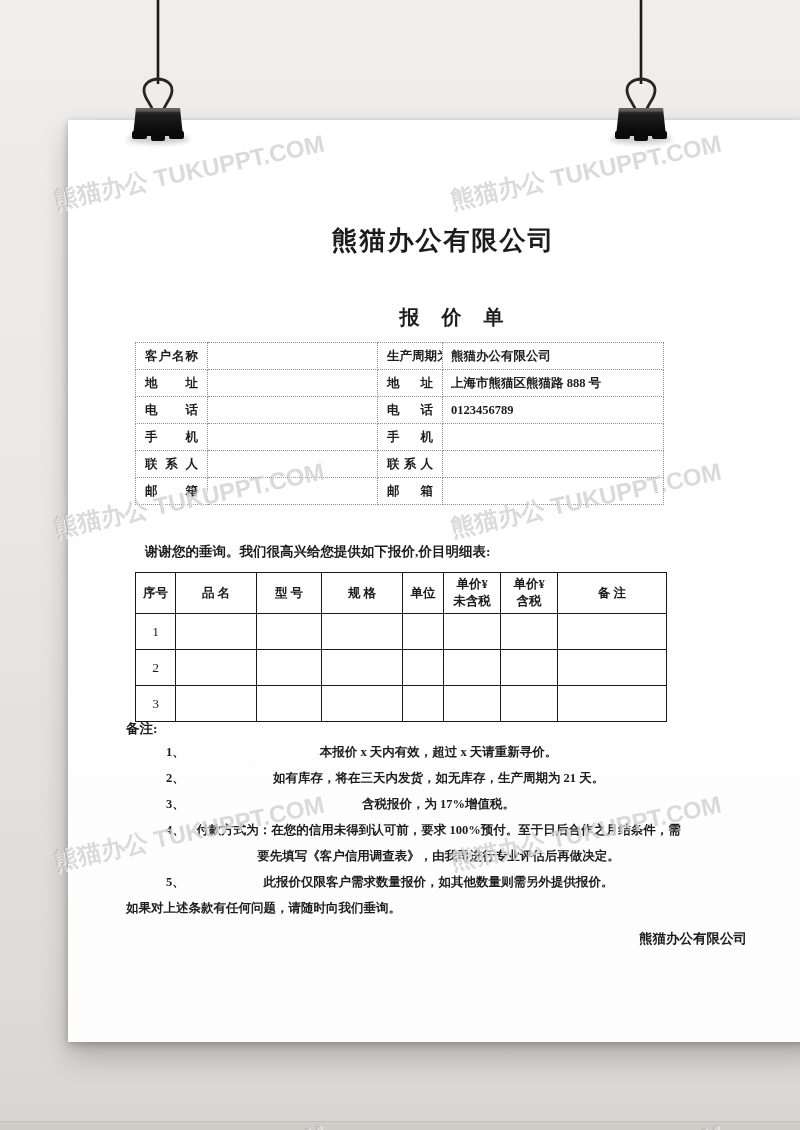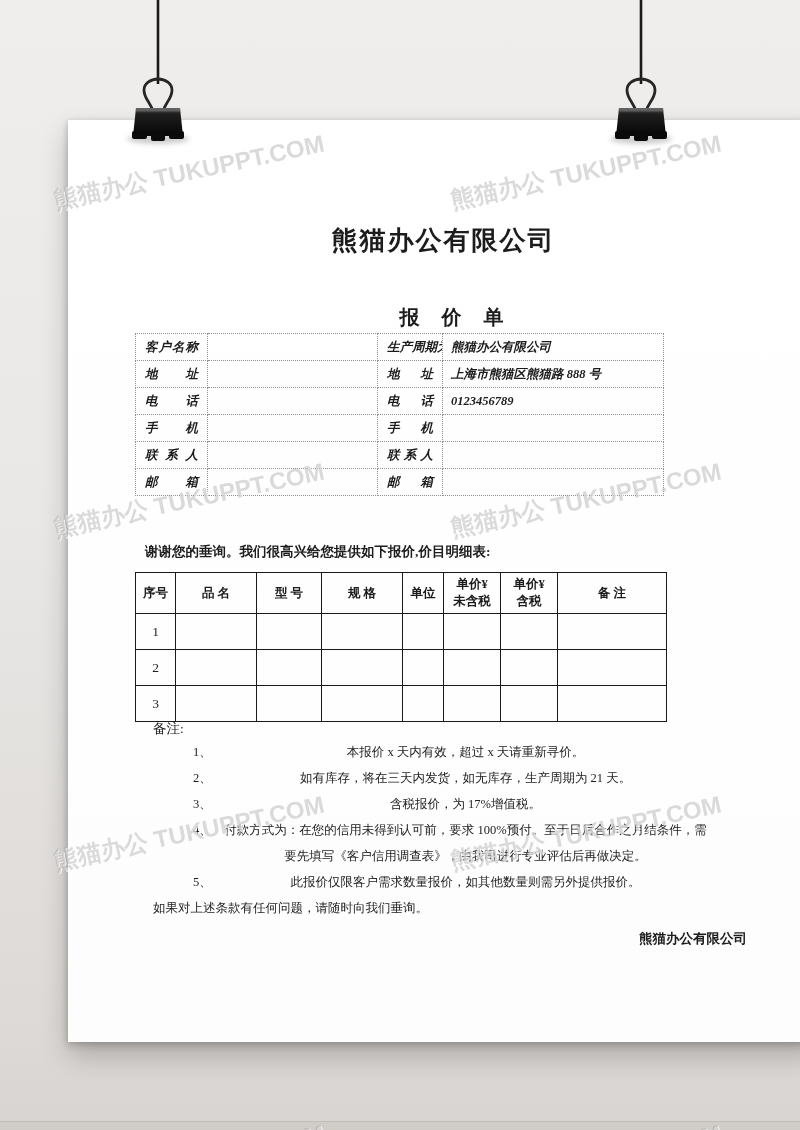--- a/index.html
+++ b/index.html
@@ -16,35 +16,35 @@
     position:absolute;left:68px;top:120px;width:751px;height:922px;z-index:10;
     background:linear-gradient(180deg,#ffffff 0%,#fdfdfd 100%);
     box-shadow:0 3px 8px rgba(0,0,0,.18),0 14px 26px rgba(0,0,0,.22),-2px 0 4px rgba(0,0,0,.05);
   }
   .company-title{position:absolute;left:0;top:103px;width:100%;margin:0;
     text-align:center;font-size:26px;font-weight:bold;letter-spacing:2px;}
   .doc-title{position:absolute;left:0;top:176px;width:100%;margin:8px;
     text-align:center;font-size:20px;font-weight:bold;letter-spacing:22px;text-indent:22px;}
   
   table{border-collapse:collapse;table-layout:fixed;}
-  .info{position:absolute;left:67px;top:213px;width:528px;font-size:12.5px;font-weight:bold;font-style:italic;}
+  .info{position:absolute;left:67px;top:222px;width:528px;font-size:12.5px;font-weight:bold;}
   .info td{border:1px dotted #8f8f8f;height:26px;padding:0;vertical-align:middle;
     overflow:hidden;white-space:nowrap;}
   .info td.lbl{text-align:justify;text-align-last:justify;padding:0 9px;}
   .info td.val{padding:0 8px;}
   
   .intro{position:absolute;left:67px;top:413px;margin:10px;font-size:13.5px;font-weight:bold;}
   
   .items{position:absolute;left:67px;top:452px;width:531px;border:1.5px solid #1a1a1a;}
   .items th{border:1px solid #1a1a1a;height:40px;font-size:12.5px;font-weight:bold;
     white-space:pre-line;line-height:1.35;padding:0;}
   .items td{border:1px solid #1a1a1a;height:35px;padding:0;font-size:13.5px;
     text-align:center;vertical-align:middle;}
   
-  .notes{position:absolute;left:85px;top:599px;width:558px;font-size:12.5px;font-weight:normal;}
+  .notes{position:absolute;left:58px;top:599px;width:558px;font-size:12.5px;font-weight:bold;}
   .notes-label{font-size:13.5px;line-height:20px;}
   .note-row{display:flex;align-items:flex-start;margin-left:40px;line-height:26px;}
   .note-num{flex:none;width:27px;}
   .note-text{flex:1;text-align:center;}
   .note-closing{line-height:26px;}
   .signature{position:absolute;left:0;top:810px;width:100%;box-sizing:border-box;
     padding-right:72px;text-align:right;font-size:13.5px;font-weight:bold;}
   
   .clip{position:absolute;top:0;z-index:30;}
   .clip.left{left:118px;}

